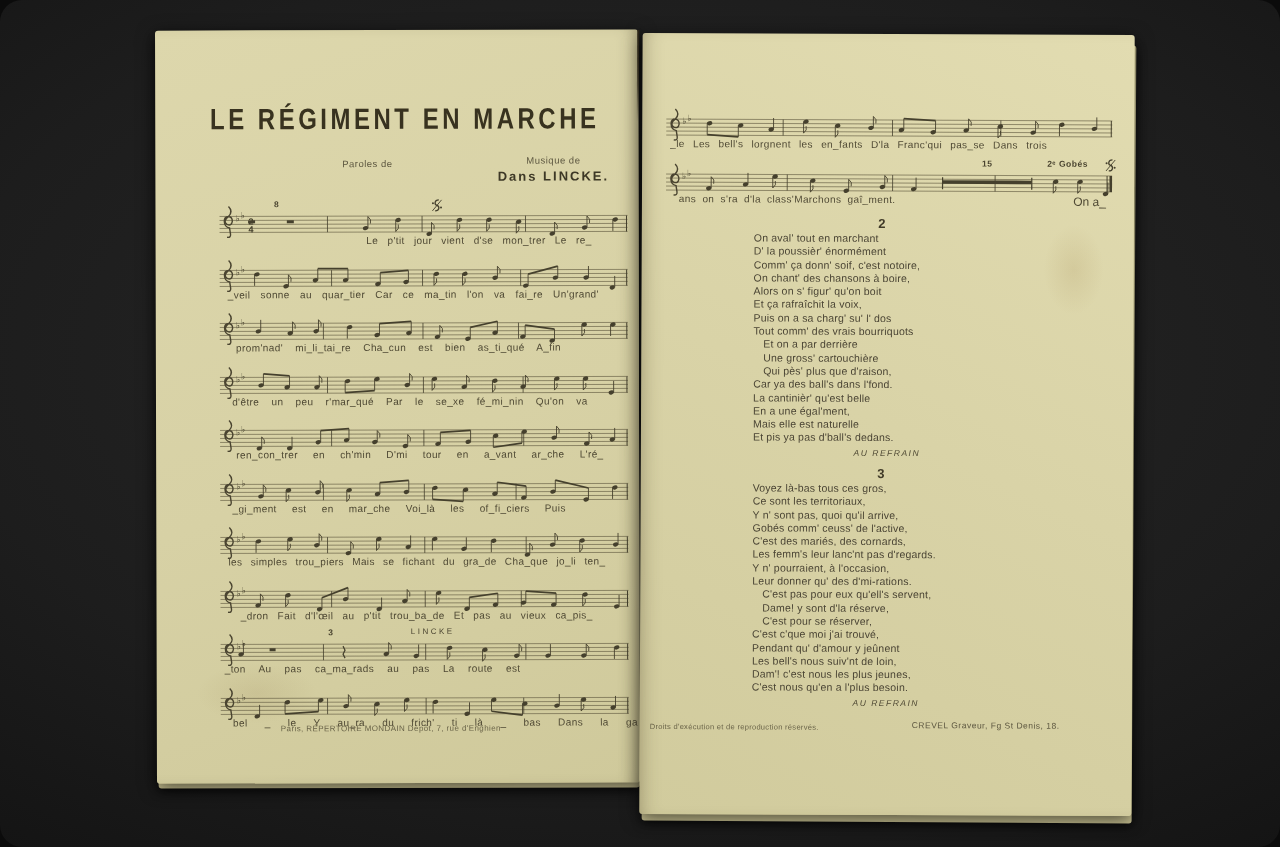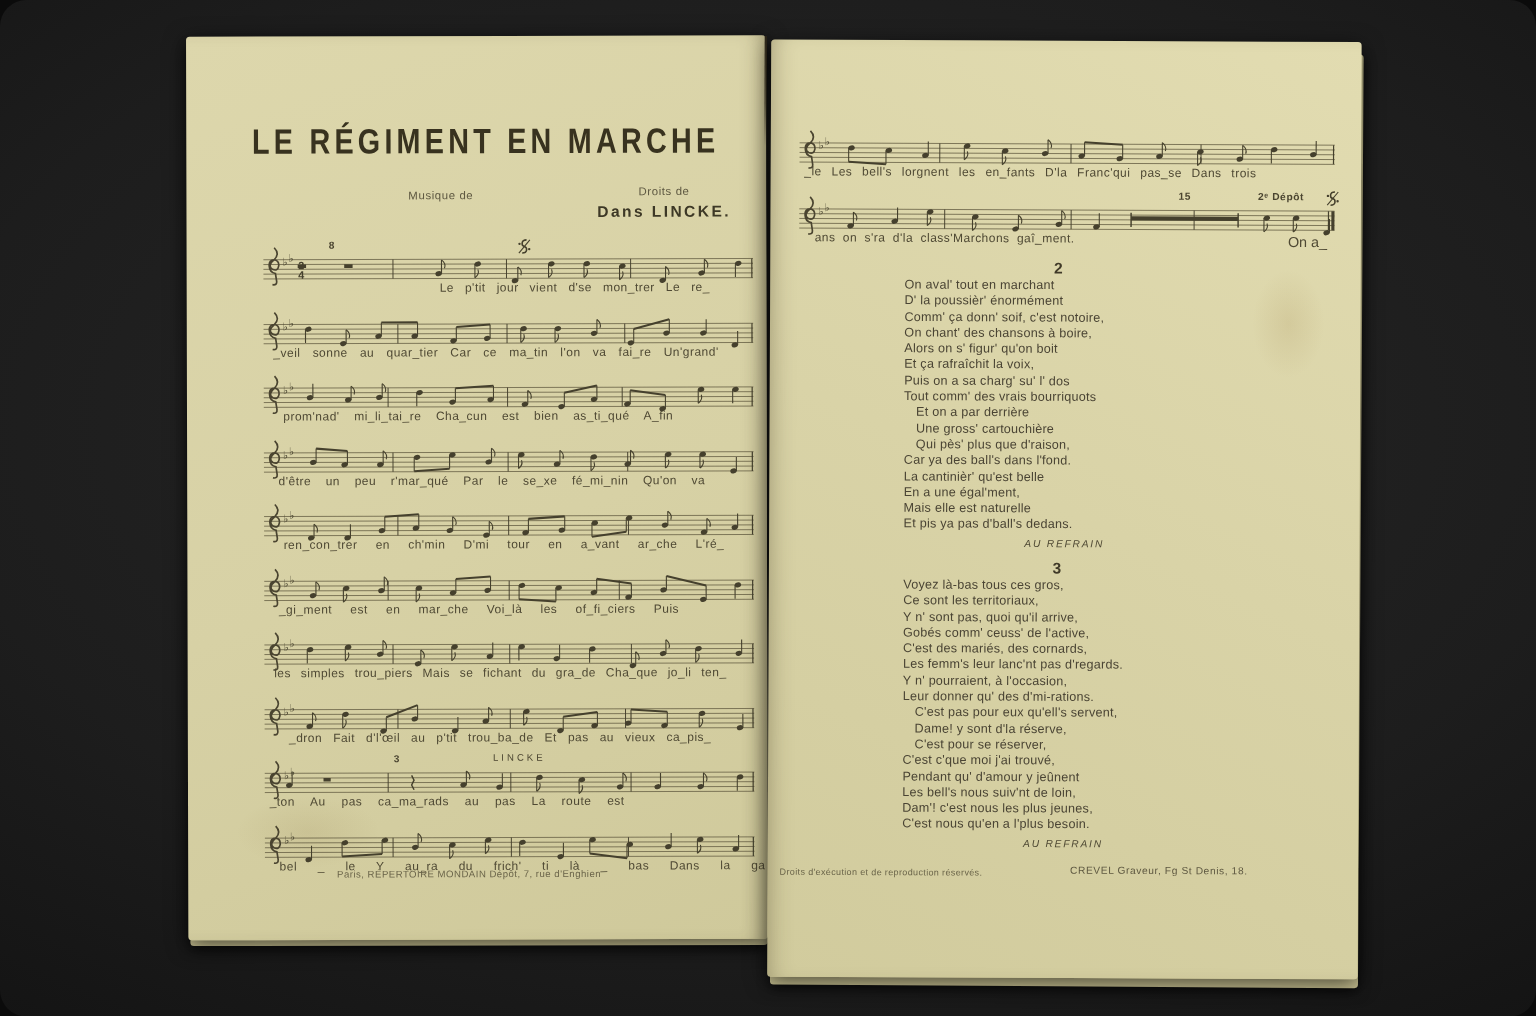--- a/index.html
+++ b/index.html
@@ -79,38 +79,38 @@
   }
   .verse-line{white-space:nowrap;}
   .verse-line:nth-child(9),.verse-line:nth-child(10),.verse-line:nth-child(11){padding-left:10px;}
   .refrain-mark{
     text-align:center;font-style:italic;font-size:8.5px;letter-spacing:1.5px;
     color:#4f4934;margin-top:2px;
   }
   .imprint{position:absolute;color:#6a6449;white-space:nowrap;}
   .imprint-left-page{top:694px;left:84px;font-size:8px;letter-spacing:.4px;margin-left:40px;}
   .imprint-rights{top:689px;left:10px;font-size:7.5px;letter-spacing:.3px;}
-  .imprint-engraver{top:686px;left:236px;width:180px;text-align:center;font-size:8.5px;letter-spacing:.5px;color:#5d5740;}
+  .imprint-engraver{top:686px;left:256px;width:180px;text-align:center;font-size:8.5px;letter-spacing:.5px;color:#5d5740;}
 </style>
 </head>
 <body>
 
 <div class="stage">
   <div class="under-sheet under-left"></div>
   <div class="under-sheet under-right"></div>
 
   <div class="page page-left">
     <div class="stain stain-b"></div>
     <div class="title">LE RÉGIMENT EN MARCHE</div>
 
     <div class="credit credit-paroles">
-      <div class="intro">Musique de</div>
+      <div class="intro">Paroles de</div>
     </div>
     <div class="credit credit-musique">
-      <div class="intro">Droits de</div>
+      <div class="intro">Musique de</div>
       <div class="names">Dans LINCKE.</div>
     </div>
 
     <div class="systems systems-left" id="systems-left">
         <div class="system" style="top: 0px;">
           <svg width="408" height="46">
             <line x1="0" y1="12" x2="408" y2="12" stroke="#6b6449" stroke-width="0.7"></line>
             <line x1="0" y1="16" x2="408" y2="16" stroke="#6b6449" stroke-width="0.7"></line>
             <line x1="0" y1="20" x2="408" y2="20" stroke="#6b6449" stroke-width="0.7"></line>
             <line x1="0" y1="24" x2="408" y2="24" stroke="#6b6449" stroke-width="0.7"></line>
@@ -1002,21 +1002,21 @@
               <line x1="411.6913508401059" y1="18" x2="411.6913508401059" y2="29.5" stroke="#45402d" stroke-width="0.9"></line>
             </g>
             <g>
               <ellipse cx="439.4483029350034" cy="30" rx="2.7" ry="2.05" fill="#45402d" transform="rotate(-18 439.4483029350034 30)"></ellipse>
               <line x1="441.8483029350034" y1="30" x2="441.8483029350034" y2="18.5" stroke="#45402d" stroke-width="0.9"></line>
             </g>
             <path d="M387.2534732049506 29.5 q4 -3 2.5 -7" stroke="#45402d" fill="none" stroke-width="0.9"></path>
             <path d="M411.6913508401059 29.5 q4 -3 2.5 -7" stroke="#45402d" fill="none" stroke-width="0.9"></path>
           </svg>
           <span class="mark" style="left: 321.12px;">15</span>
-          <span class="mark" style="left: 401.4px;">2ᵉ Dépôt</span>
+          <span class="mark" style="left: 401.4px;">2ᵉ Gobés</span>
           <span class="mark" style="left: 439.31px;">
             <svg width="11" height="13" viewBox="0 0 12 14">
               <path d="M8 1 C3 1 3 6 6 7 C9 8 9 13 4 13" stroke="#45402d" fill="none" stroke-width="1.4"></path>
               <line x1="1" y1="13" x2="11" y2="1" stroke="#45402d" stroke-width="1"></line>
               <circle cx="1.6" cy="4.6" r="1.1" fill="#45402d"></circle>
               <circle cx="10.4" cy="9.4" r="1.1" fill="#45402d"></circle>
             </svg>
           </span>
           <div class="lyric" style="left: 12.92px; word-spacing: 3px;">ans on s'ra d'la class'Marchons gaî_ment.</div>
           <div class="lyric-right">On a_</div>

